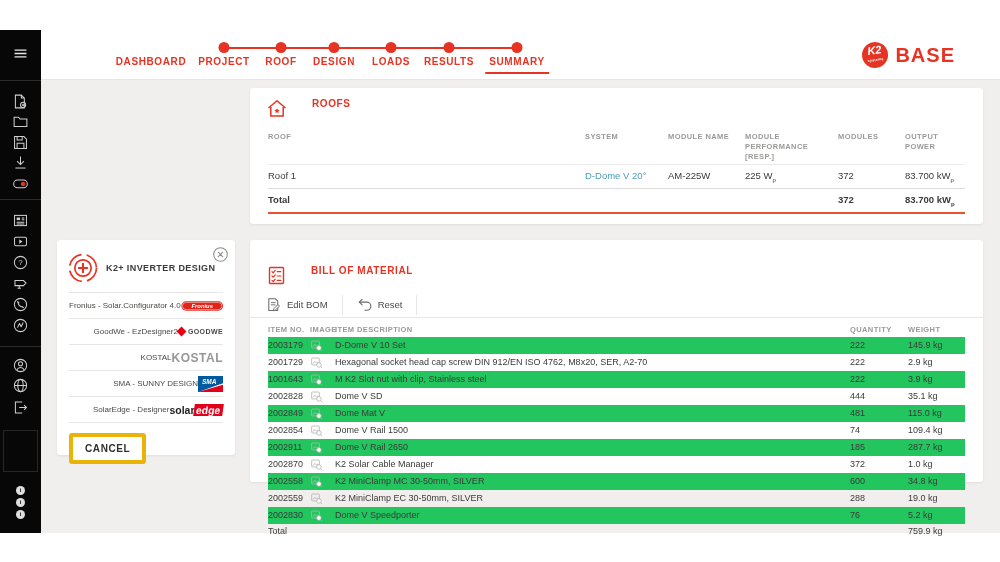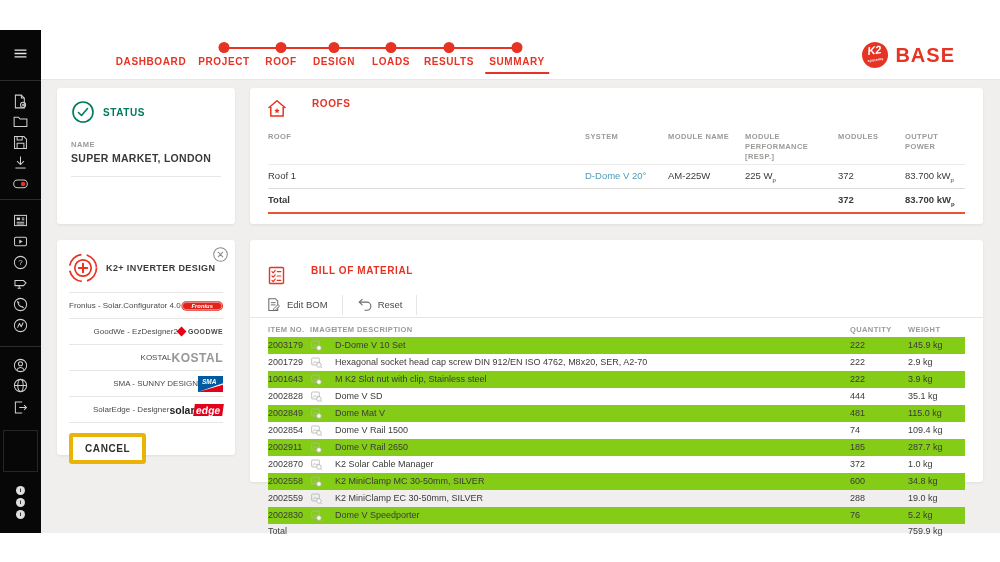--- a/index.html
+++ b/index.html
@@ -70,21 +70,21 @@
   .se2 { color:#fff; background:#e3001b; padding:0 2px; transform:skewX(-8deg); }
 
   
   .bom-card { left:250px; top:210px; width:733px; height:242px; }
   .bom-toolbar { display:flex; align-items:center; margin-top:6px; border-bottom:1px solid #e7e6e4; height:26px; }
   .tbtn { display:flex; align-items:center; gap:6px; padding:0 14px; height:20px; border-right:1px solid #e7e6e4; font-size:9.5px; color:#4a4a48; cursor:pointer; }
   .tbtn:first-child { margin-left:16px; padding-left:0; }
   .bgrid { display:grid; grid-template-columns:42px 25px 515px 58px 57px; padding:0 18px; }
   .bth { font-size:7.5px; font-weight:600; letter-spacing:.4px; color:#9a9a98; padding:7px 4px 3px 0; }
   .brow { display:grid; grid-template-columns:42px 25px 515px 58px 57px; margin:0 18px; }
-  .brow.alt { background:#84cc16; }
+  .brow.alt { background:#22c55e; }
   .bcell { font-size:9px; color:#3a3a39; padding:2px 4px 2px 0; line-height:11px; display:flex; align-items:center; }
   .btotal { font-weight:400; color:#3a3a39; }
 </style>
 </head>
 <body>
 
 <div class="page">
   <div class="app">
 
     <div class="header">
@@ -190,32 +190,20 @@
           <path d="M8.5 10h8.5M14.2 7.2L17 10l-2.8 2.8"></path>
         </svg>
 
       <div class="sbox"></div>
 
       <div class="sdot" style="top:456px">i</div>
       <div class="sdot" style="top:468px">i</div>
       <div class="sdot" style="top:480px">i</div>
     </div>
 
-    <div class="card status-card">
-      <div class="status-head">
-        <svg width="24" height="24" viewBox="0 0 24 24" fill="none">
-            <circle cx="12" cy="12" r="10" stroke="#00795f" stroke-width="1.6"></circle>
-            <path d="M7.5 12.5l3 3 6-7" stroke="#00795f" stroke-width="1.6" stroke-linecap="round" stroke-linejoin="round"></path>
-          </svg>
-        <span class="card-title t-green">STATUS</span>
-      </div>
-      <div class="field-label">NAME</div>
-      <div class="field-value">SUPER MARKET, LONDON</div>
-      <div class="status-divider"></div>
-    </div>
 
     <div class="card roofs-card">
       <div class="card-head">
         <svg width="22" height="22" viewBox="0 0 22 22" fill="none">
             <path d="M2.5 10L11 2.8 19.5 10" stroke="#e63323" stroke-width="1.5" stroke-linejoin="round"></path>
             <path d="M4.8 9v9h12.4V9" stroke="#e63323" stroke-width="1.5"></path>
             <path d="M11 10.2l.8 1.6 1.8.3-1.3 1.3.3 1.8-1.6-.9-1.6.9.3-1.8-1.3-1.3 1.8-.3z" fill="#e63323"></path>
           </svg>
         <span class="card-title t-red">ROOFS</span>
       </div>

